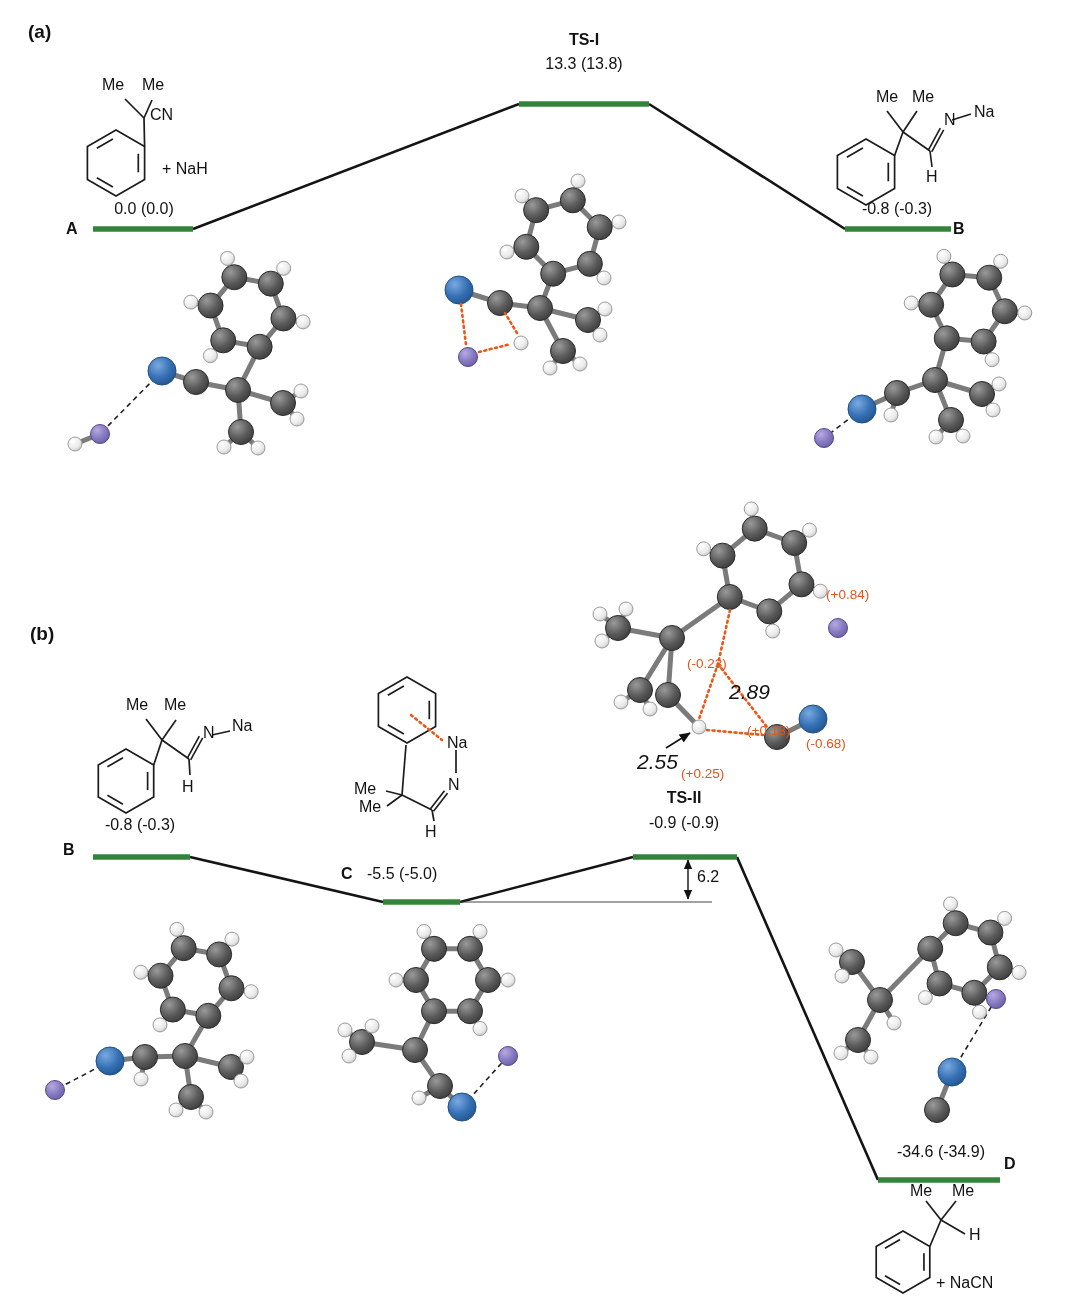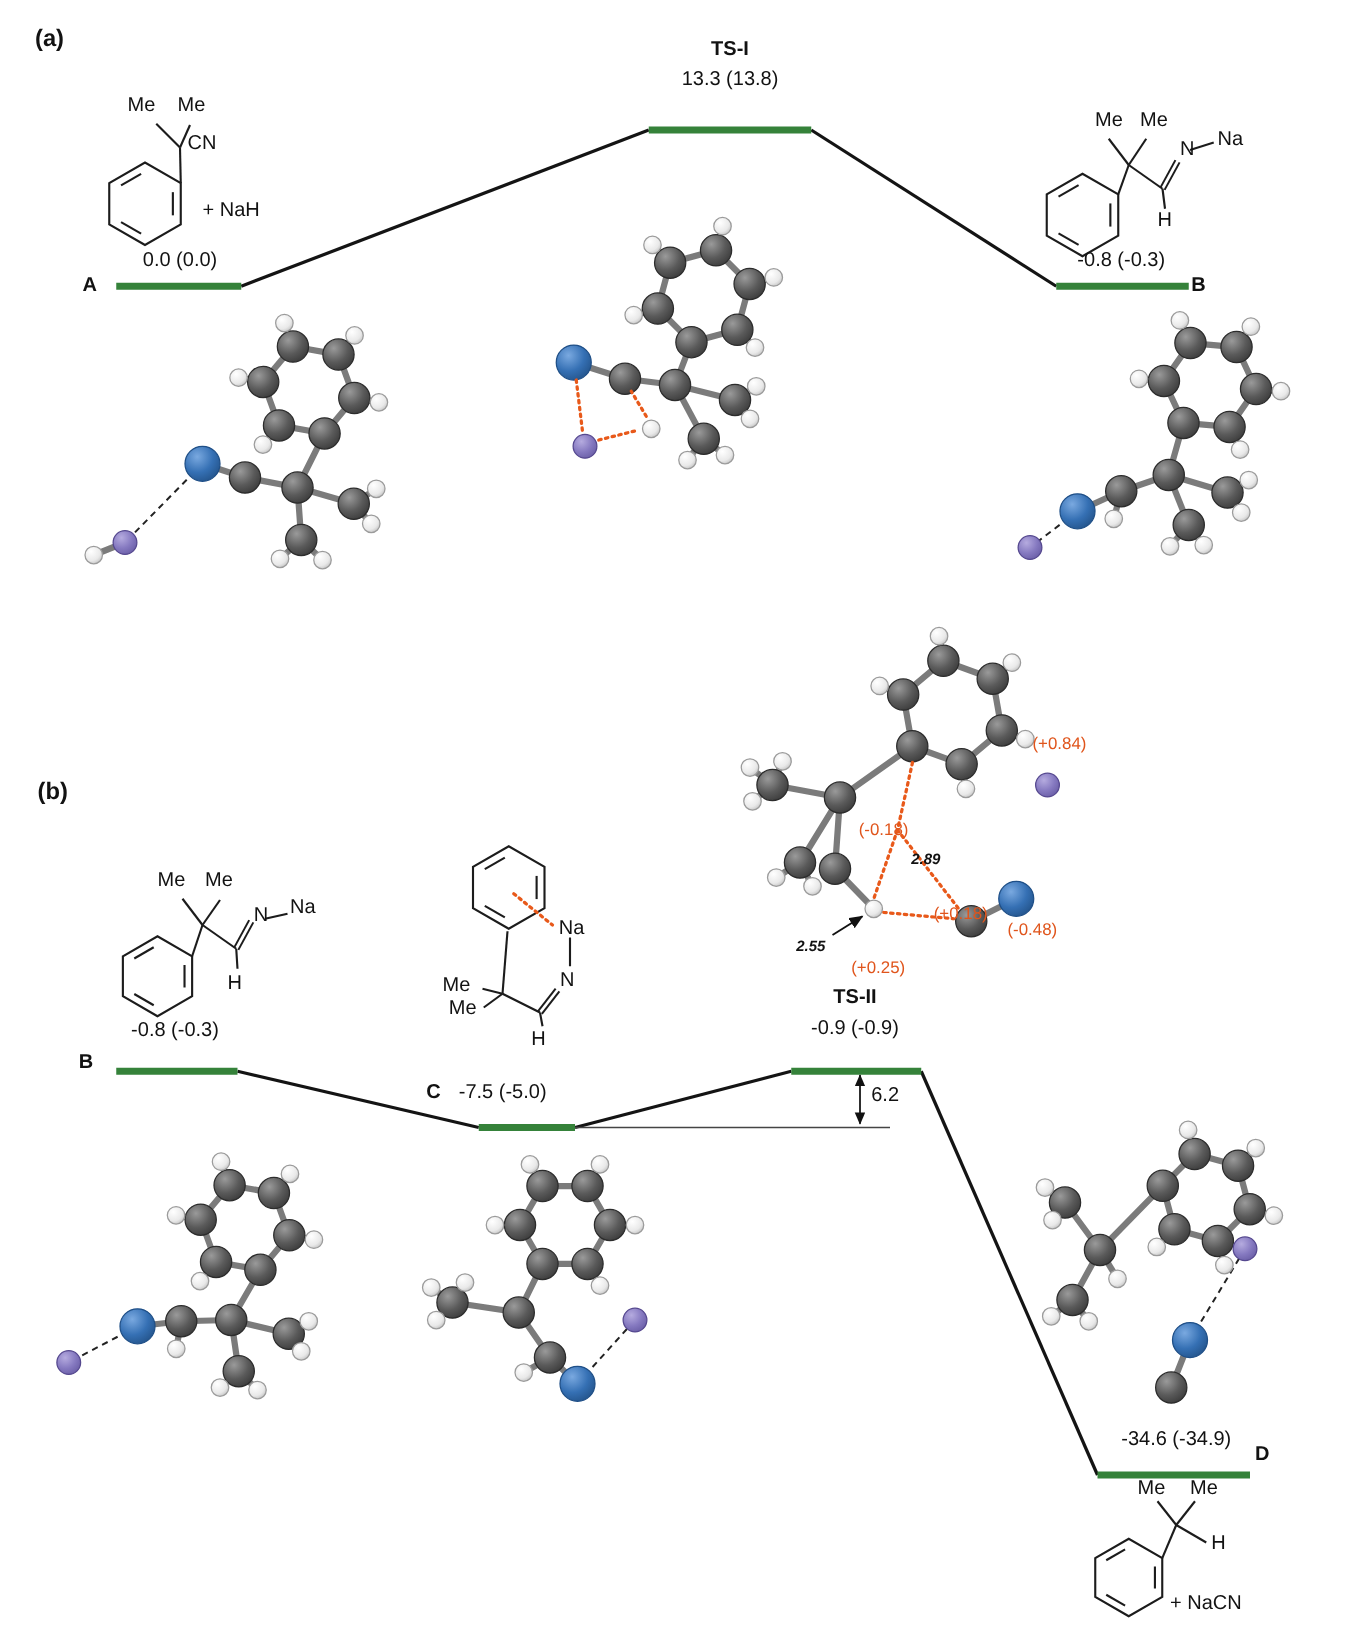--- a/index.html
+++ b/index.html
@@ -7,21 +7,21 @@
   body{width:1080px;height:1313px;position:relative;overflow:hidden;
        font-family:"Liberation Sans",sans-serif;color:#121212}
   #canvas{position:absolute;inset:0;width:1080px;height:1313px}
   #gfx{position:absolute;left:0;top:0}
   .t{position:absolute;font-size:16px;line-height:1;white-space:nowrap;color:#121212}
   .lg{font-size:16px}
   .xl{font-size:19px}
   .b{font-weight:bold}
   .c{transform:translateX(-50%)}
   .or{color:#e0551c;font-size:13.5px}
-  .dist{font-weight:bold;font-style:italic;font-size:12px}
+  .dist{font-weight:normal;font-style:italic;font-size:21px}
 </style>
 </head>
 <body>
 
 <div id="canvas">
 
   <svg id="gfx" width="1080" height="1313">
     <defs>
       <radialGradient id="gC" cx="35%" cy="30%" r="75%">
         <stop offset="0%" stop-color="#9a9a9a"></stop>
@@ -469,30 +469,30 @@
   <div class="t" style="left:182px;top:779px">H</div>
   <div class="t lg c" style="left:140px;top:817px">-0.8 (-0.3)</div>
   <div class="t lg b" style="left:63px;top:842px">B</div>
 
   <div class="t" style="left:447px;top:735px">Na</div>
   <div class="t" style="left:448px;top:777px">N</div>
   <div class="t" style="left:354px;top:781px">Me</div>
   <div class="t" style="left:359px;top:799px">Me</div>
   <div class="t" style="left:425px;top:824px">H</div>
   <div class="t lg b" style="left:341px;top:866px">C</div>
-  <div class="t lg" style="left:367px;top:866px">-7.5 (-5.0)</div>
+  <div class="t lg" style="left:367px;top:866px">-5.5 (-5.0)</div>
 
   <div class="t lg b c" style="left:684px;top:790px">TS-II</div>
   <div class="t lg c" style="left:684px;top:815px">-0.9 (-0.9)</div>
   <div class="t lg" style="left:697px;top:869px">6.2</div>
 
   <div class="t or" style="left:826px;top:588px">(+0.84)</div>
-  <div class="t or" style="left:687px;top:657px">(-0.18)</div>
+  <div class="t or" style="left:687px;top:657px">(-0.23)</div>
   <div class="t dist" style="left:729px;top:681px">2.89</div>
-  <div class="t or" style="left:806px;top:737px">(-0.48)</div>
+  <div class="t or" style="left:806px;top:737px">(-0.68)</div>
   <div class="t dist" style="left:637px;top:751px">2.55</div>
   <div class="t or" style="left:681px;top:767px">(+0.25)</div>
   <div class="t or" style="left:747px;top:724px">(+0.18)</div>
 
   <div class="t lg c" style="left:941px;top:1144px">-34.6 (-34.9)</div>
   <div class="t lg b" style="left:1004px;top:1156px">D</div>
   <div class="t" style="left:910px;top:1183px">Me</div>
   <div class="t" style="left:952px;top:1183px">Me</div>
   <div class="t" style="left:969px;top:1227px">H</div>
   <div class="t lg" style="left:936px;top:1275px">+ NaCN</div>

